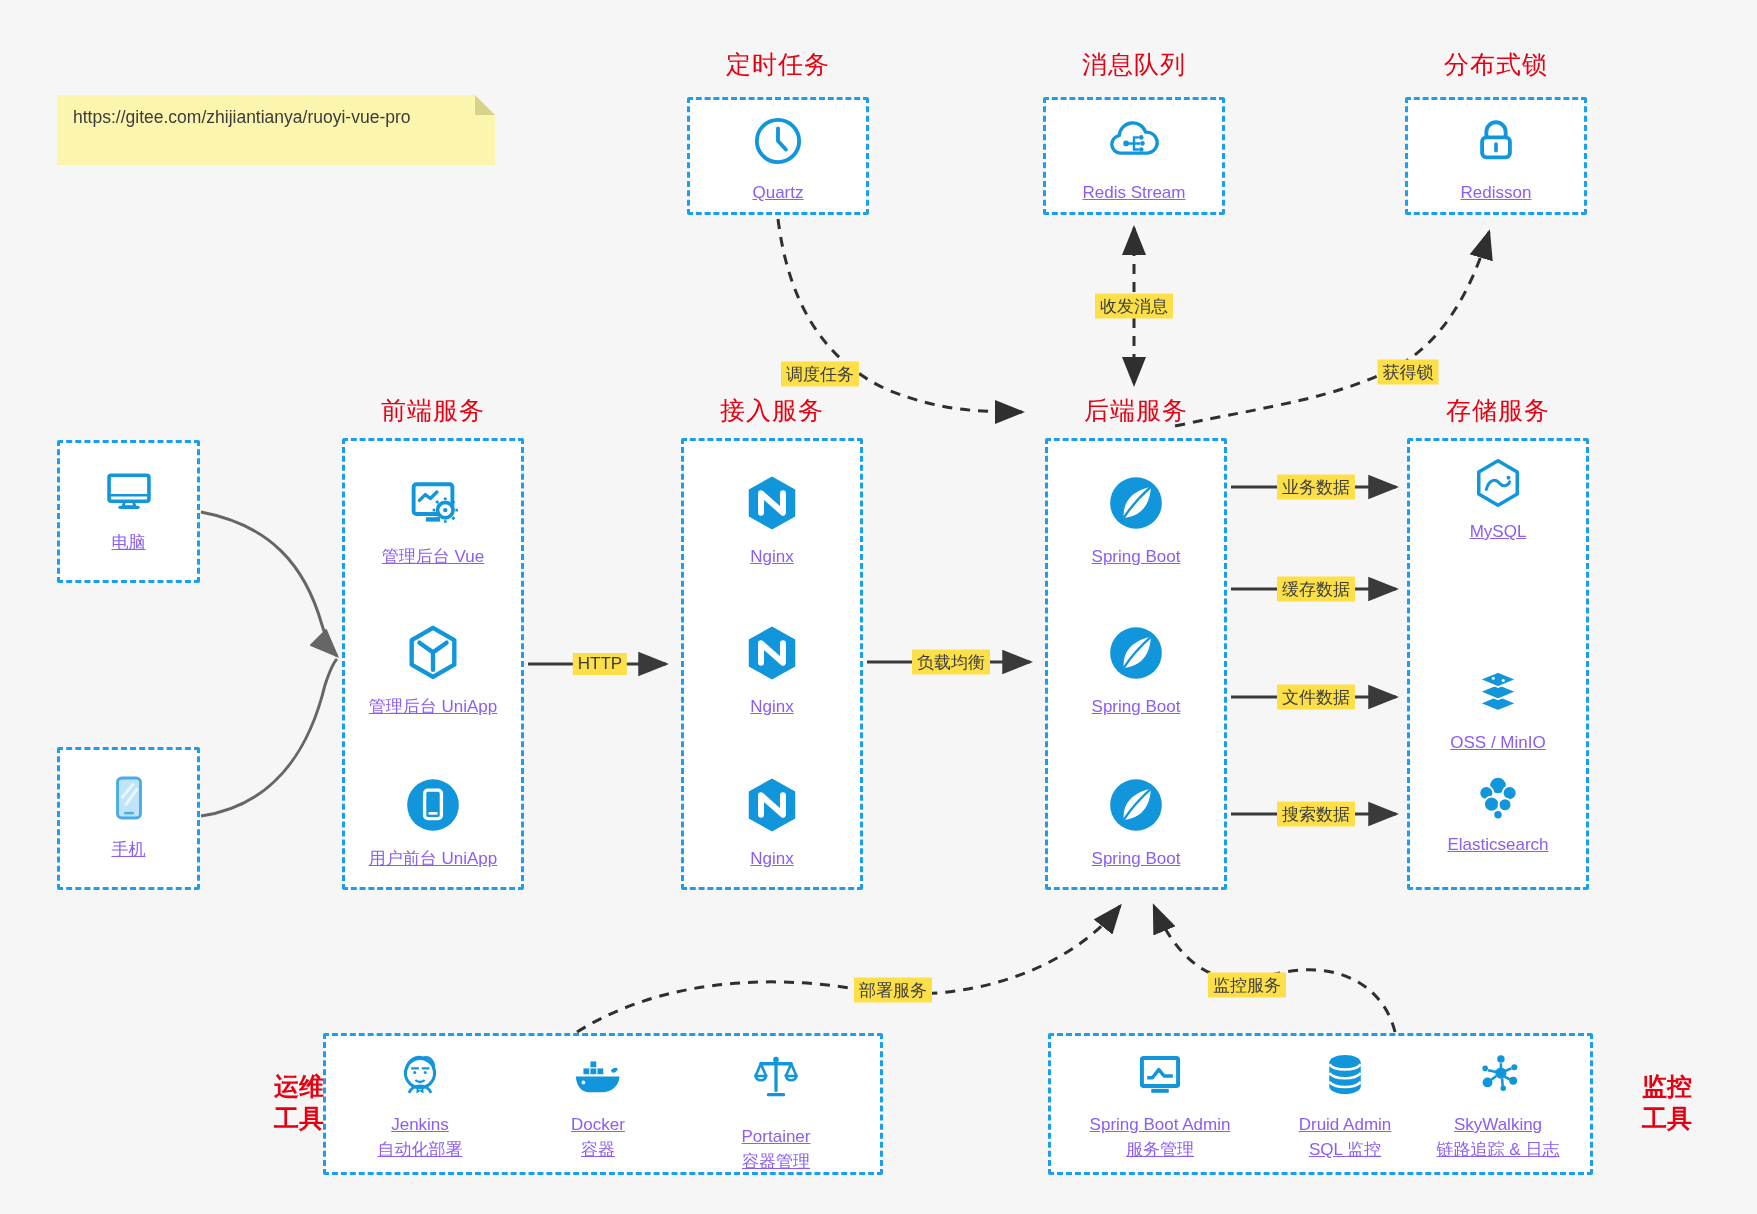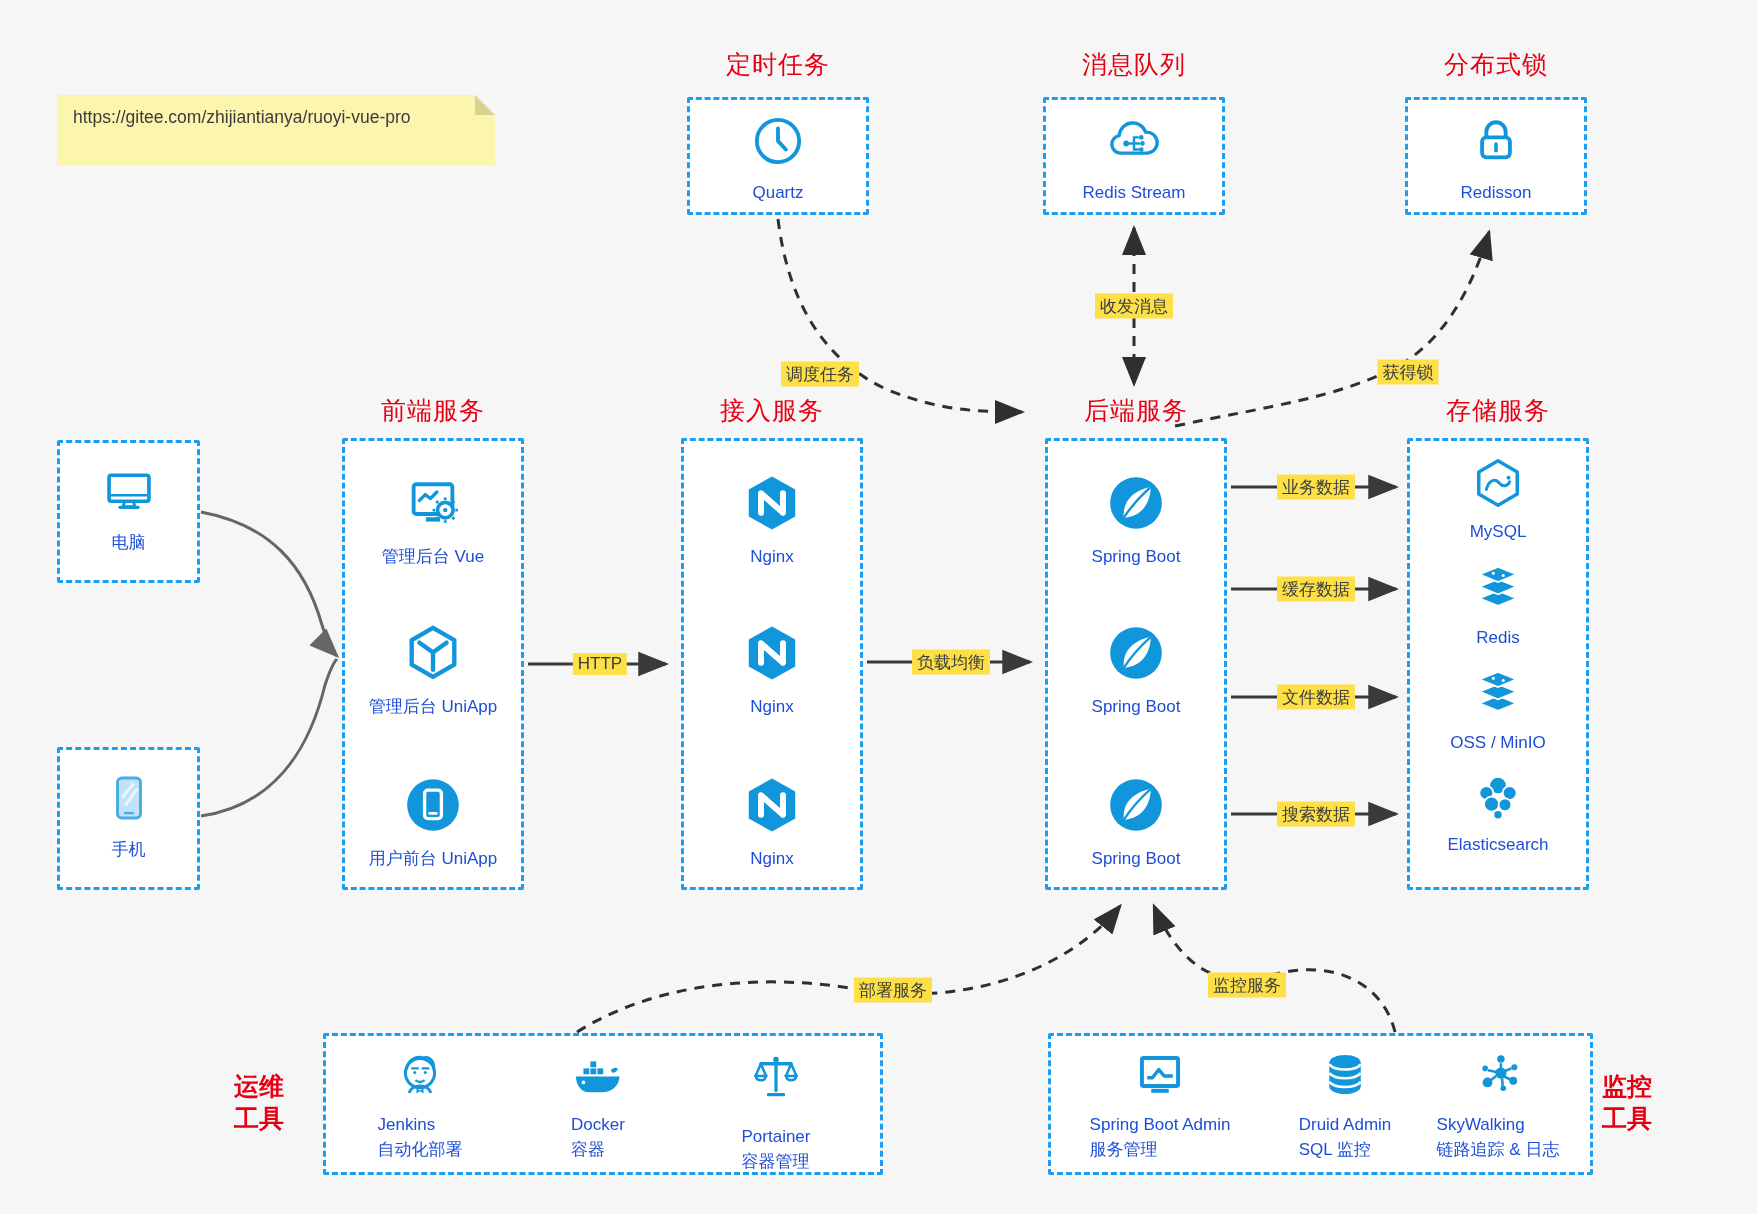--- a/index.html
+++ b/index.html
@@ -1,25 +1,25 @@
 <!DOCTYPE html>
 <html><head>
 <meta charset="utf-8">
 <style>
   html,body{margin:0;padding:0;background:#f6f6f7;font-family:"Liberation Sans","DejaVu Sans",sans-serif;}
   .canvas{position:relative;width:1757px;height:1214px;background:#f6f6f7;overflow:hidden;}
 
   .dbox{position:absolute;border:3px dashed #1b9df0;background:#fff;box-sizing:border-box;border-radius:2px;z-index:1;}
   .gtitle{position:absolute;width:182px;text-align:center;font-size:25px;font-weight:400;color:#e60012;letter-spacing:1px;z-index:2;white-space:nowrap;}
-  .stitle{position:absolute;width:90px;text-align:left;font-size:25px;font-weight:700;color:#e60012;line-height:32px;z-index:2;}
+  .stitle{position:absolute;width:90px;text-align:right;font-size:25px;font-weight:700;color:#e60012;line-height:32px;z-index:2;}
 
   .item{position:absolute;display:flex;flex-direction:column;align-items:center;gap:10px;z-index:2;}
   .item .ic{color:#1296db;}
   .item .ic svg{display:block;}
-  .ilabel{font-size:17px;color:#1d4ed8;white-space:nowrap;line-height:25px;}
+  .ilabel{font-size:17px;color:#8b5cf6;white-space:nowrap;text-align:center;line-height:25px;text-decoration:underline;}
 
   .chip{position:absolute;transform:translate(-50%,-50%);background:#fde047;padding:1px 5px;font-size:17px;color:#3c3c3c;white-space:nowrap;z-index:4;}
 
   .edges{position:absolute;left:0;top:0;z-index:3;pointer-events:none;}
 
   .note{position:absolute;left:57px;top:95px;width:438px;height:70px;background:#fbf5ae;box-sizing:border-box;padding:9px 16px;font-size:17.5px;color:#3c3c3c;line-height:26px;z-index:2;}
   .note .fold{position:absolute;right:0;top:0;width:0;height:0;border-left:20px solid #d9d28b;border-top:20px solid #f6f6f7;}
 </style>
 </head>
 <body>
@@ -251,34 +251,20 @@
   <div class="item" style="left:1407px;top:455px;width:182px;gap:8px">
     <span class="ic">
         <svg viewBox="0 0 48 48" width="56" height="56">
           <path d="M24 5 L40.5 14.5 V33.5 L24 43 L7.5 33.5 V14.5 Z" fill="none" stroke="currentColor" stroke-width="3" stroke-linejoin="round"></path>
           <path d="M14 29.5 C16.5 20.5 22 20 25.5 24.5 C28 27.5 32.5 27 34 23" fill="none" stroke="currentColor" stroke-width="2.6" stroke-linecap="round"></path>
           <circle cx="33" cy="19.5" r="1.7" fill="currentColor"></circle>
         </svg>
       </span>
     <div class="ilabel">MySQL</div>
   </div>
-  <div class="item" style="left:1407px;top:561px;width:182px;gap:8px">
-    <span class="ic">
-        <svg viewBox="0 0 48 48" width="56" height="56">
-          <g fill="currentColor" stroke="#fff" stroke-width="1.5">
-            <path d="M24 25.5 L40 32 24 38.5 8 32 Z"></path>
-            <path d="M24 15.5 L40 22 24 28.5 8 22 Z"></path>
-            <path d="M24 5 L40 11.5 24 18 8 11.5 Z"></path>
-          </g>
-          <circle cx="20" cy="10.5" r="1.3" fill="#fff"></circle>
-          <circle cx="28.5" cy="12.5" r="1.3" fill="#fff"></circle>
-        </svg>
-      </span>
-    <div class="ilabel">Redis</div>
-  </div>
   <div class="item" style="left:1407px;top:666px;width:182px;gap:8px">
     <span class="ic">
         <svg viewBox="0 0 48 48" width="56" height="56">
           <g fill="currentColor" stroke="#fff" stroke-width="1.5">
             <path d="M24 25.5 L40 32 24 38.5 8 32 Z"></path>
             <path d="M24 15.5 L40 22 24 28.5 8 22 Z"></path>
             <path d="M24 5 L40 11.5 24 18 8 11.5 Z"></path>
           </g>
           <circle cx="20" cy="10.5" r="1.3" fill="#fff"></circle>
           <circle cx="28.5" cy="12.5" r="1.3" fill="#fff"></circle>

